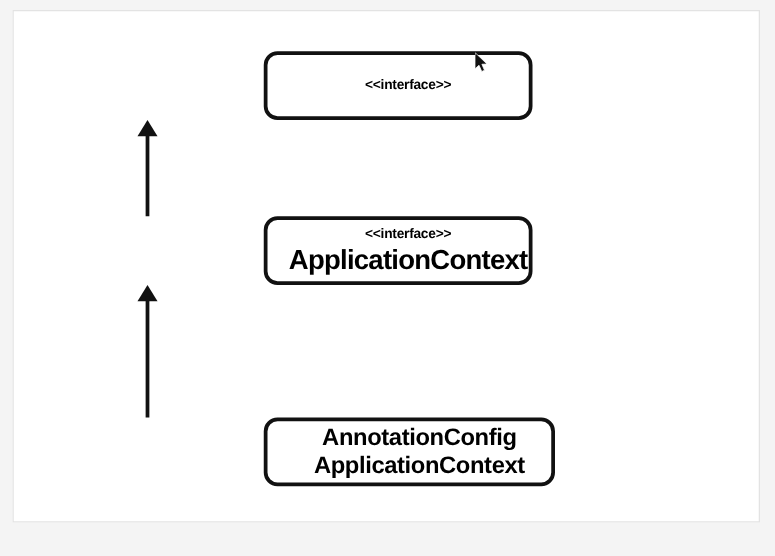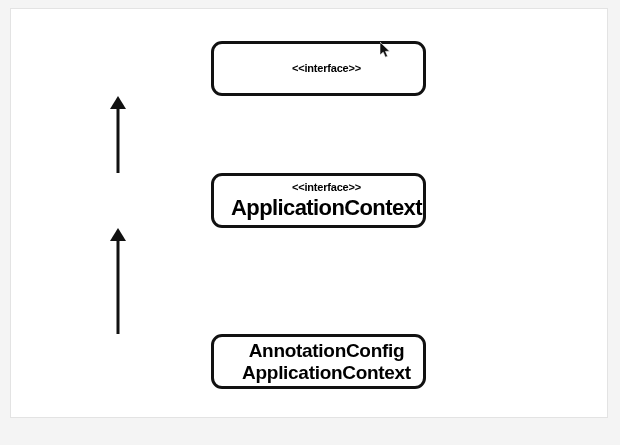--- a/index.html
+++ b/index.html
@@ -83,21 +83,21 @@
   #box-applicationcontext {
     left: 202px;
     top: 172px;
     width: 215px;
     height: 55px;
   }
 
   #box-annotationconfig {
     left: 202px;
     top: 333px;
-    width: 215px;
+    width: 233px;
     height: 55px;
   }
 
   
   .connector {
     position: absolute;
     z-index: 2;
   }
   .connector .shaft {
     position: absolute;

